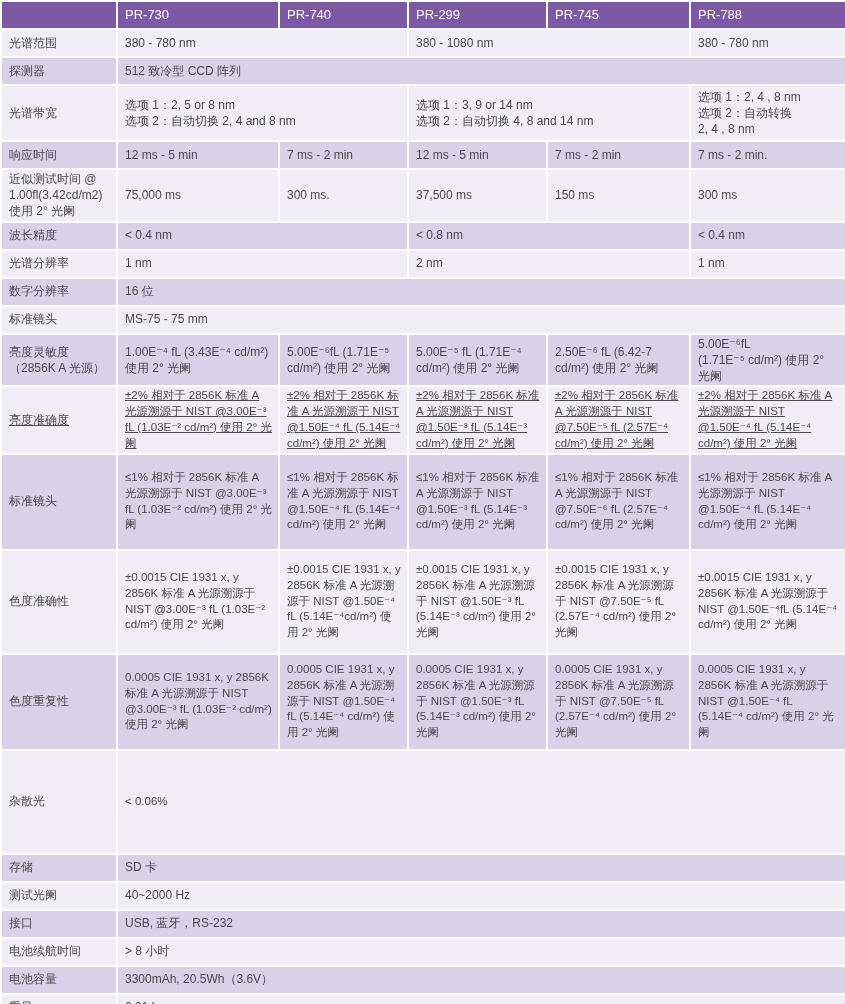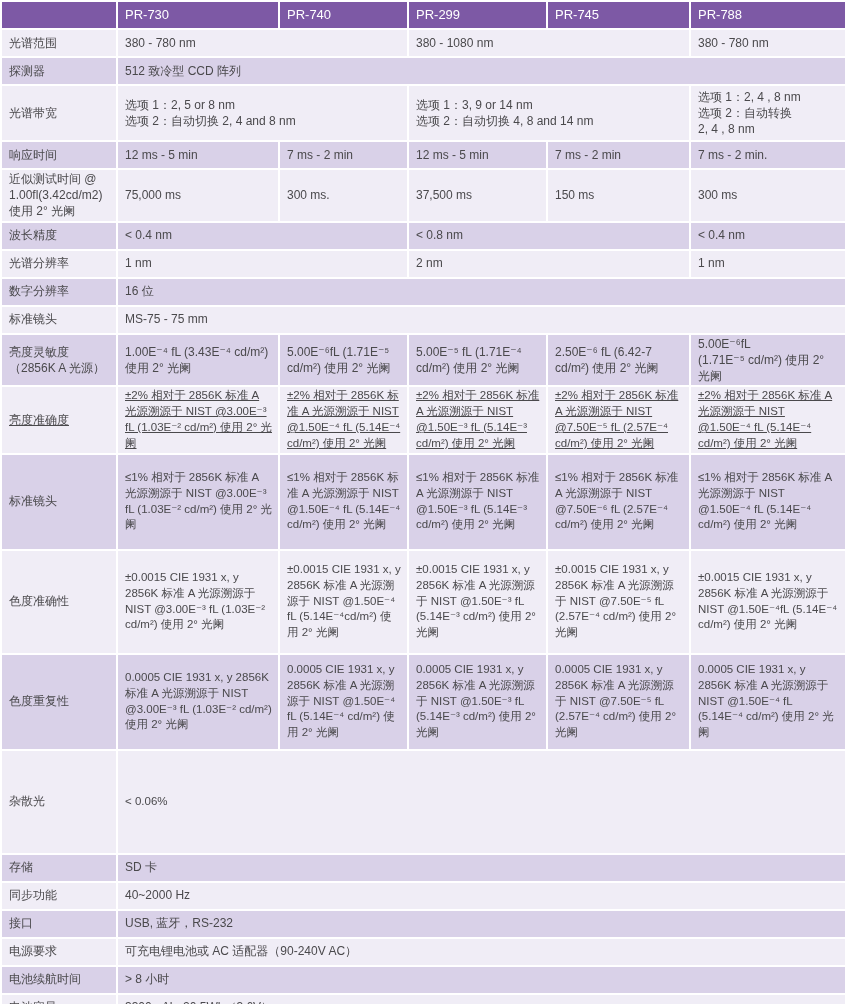--- a/index.html
+++ b/index.html
@@ -160,30 +160,26 @@
         </tr>
         <tr>
           <td class="rowlabel">杂散光</td>
           <td class="val" colspan="5">&lt; 0.06%</td>
         </tr>
         <tr>
           <td class="rowlabel">存储</td>
           <td class="val" colspan="5">SD 卡</td>
         </tr>
         <tr>
-          <td class="rowlabel">同步功能</td>
+          <td class="rowlabel">测试光阑</td>
           <td class="val" colspan="5">40~2000 Hz</td>
         </tr>
         <tr>
           <td class="rowlabel">接口</td>
           <td class="val" colspan="5">USB, 蓝牙，RS-232</td>
-        </tr>
-        <tr>
-          <td class="rowlabel">电源要求</td>
-          <td class="val" colspan="5">可充电锂电池或 AC 适配器（90-240V AC）</td>
         </tr>
         <tr>
           <td class="rowlabel">电池续航时间</td>
           <td class="val" colspan="5">&gt; 8 小时</td>
         </tr>
         <tr>
           <td class="rowlabel">电池容量</td>
           <td class="val" colspan="5">3300mAh, 20.5Wh（3.6V）</td>
         </tr>
         <tr>

